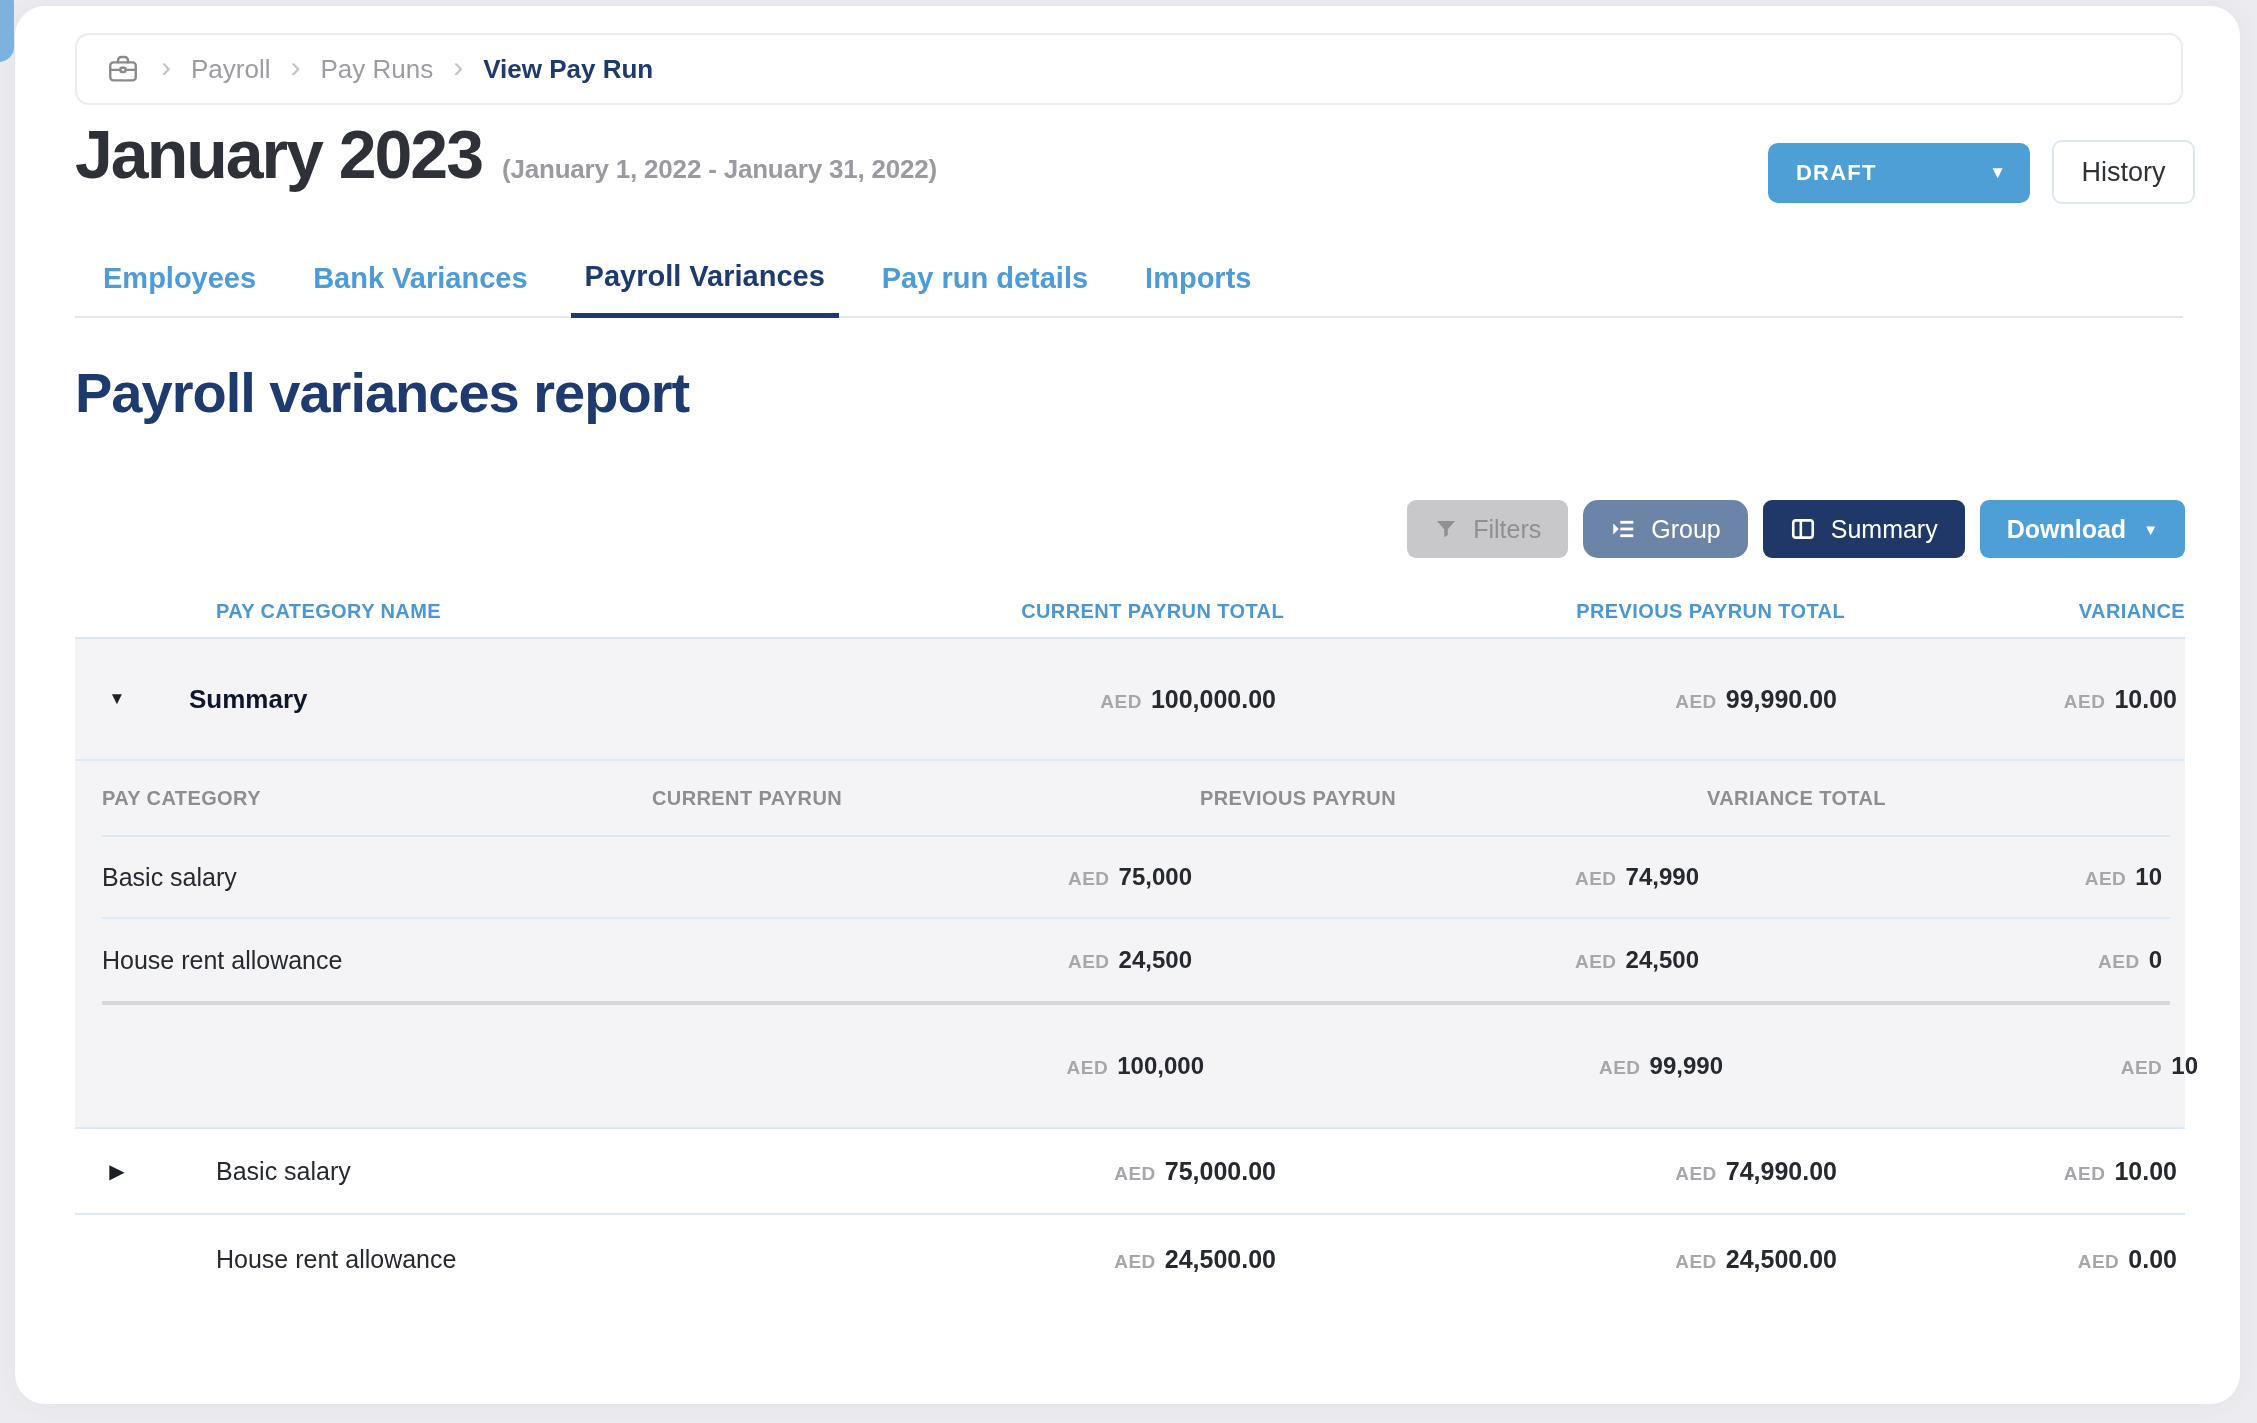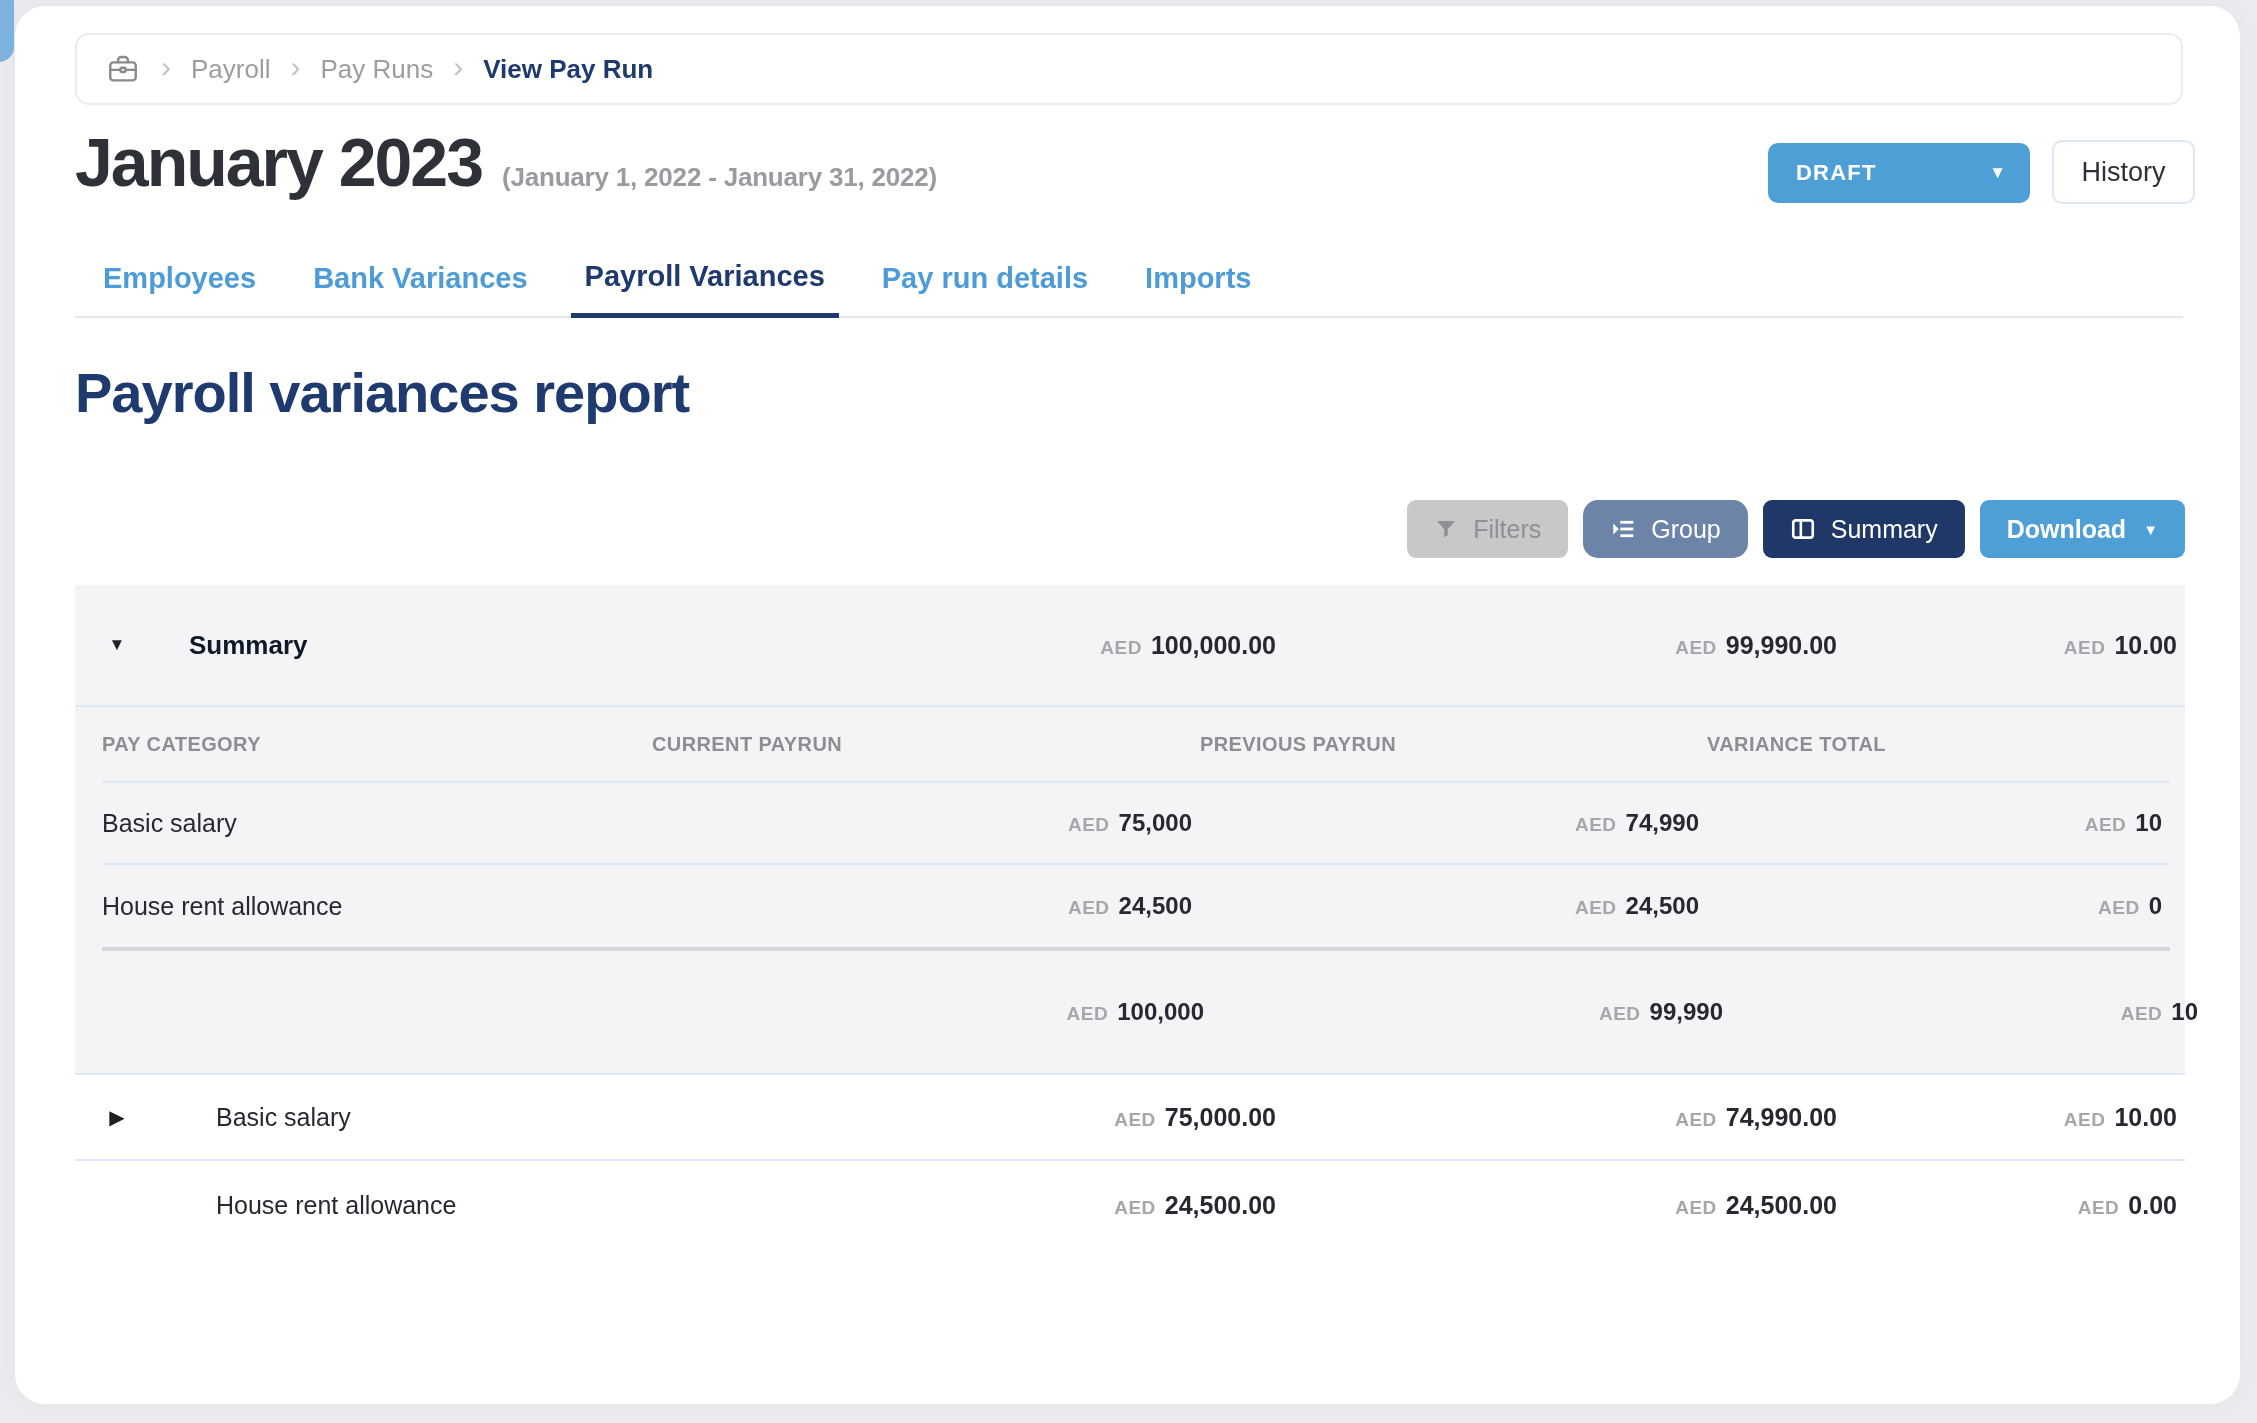--- a/index.html
+++ b/index.html
@@ -117,21 +117,21 @@
       </svg>
     </span>
     <span class="sep">›</span>
     <span class="link">Payroll</span>
     <span class="sep">›</span>
     <span class="link">Pay Runs</span>
     <span class="sep">›</span>
     <span class="current">View Pay Run</span>
   </div>
 
-  <div class="abs title-row" style="left:60px;top:116px;">
+  <div class="abs title-row" style="left:60px;top:108px;">
     <h1 class="page-title">January 2023</h1>
     <span class="date-range">(January 1, 2022 - January 31, 2022)</span>
   </div>
 
   <div class="abs status-btn" style="left:1753px;top:137px;">
     <span class="lbl">DRAFT</span>
     <span class="caret">▼</span>
   </div>
   <div class="abs history-btn" style="left:2037px;top:134px;">
     <span>History</span>
@@ -177,20 +177,26 @@
       <span>Summary</span>
     </div>
     <div class="btn btn-download">
       <span>Download</span>
       <span class="caret">▼</span>
     </div>
   </div>
 
   <div class="abs table" style="left:60px;top:579px;">
 
+    <div class="grid-outer hdr-row">
+      <div class="hdr">PAY CATEGORY NAME</div>
+      <div class="hdr r">CURRENT PAYRUN TOTAL</div>
+      <div class="hdr r">PREVIOUS PAYRUN TOTAL</div>
+      <div class="hdr r">VARIANCE</div>
+    </div>
 
     <div class="section">
 
       <div class="grid-outer summary-row">
         <div class="name-cell">
           <span class="expander">▼</span>
           <span class="summary-name">Summary</span>
         </div>
         <div class="cell r"><span class="aed">AED</span><span class="val">100,000.00</span></div>
         <div class="cell r"><span class="aed">AED</span><span class="val">99,990.00</span></div>

